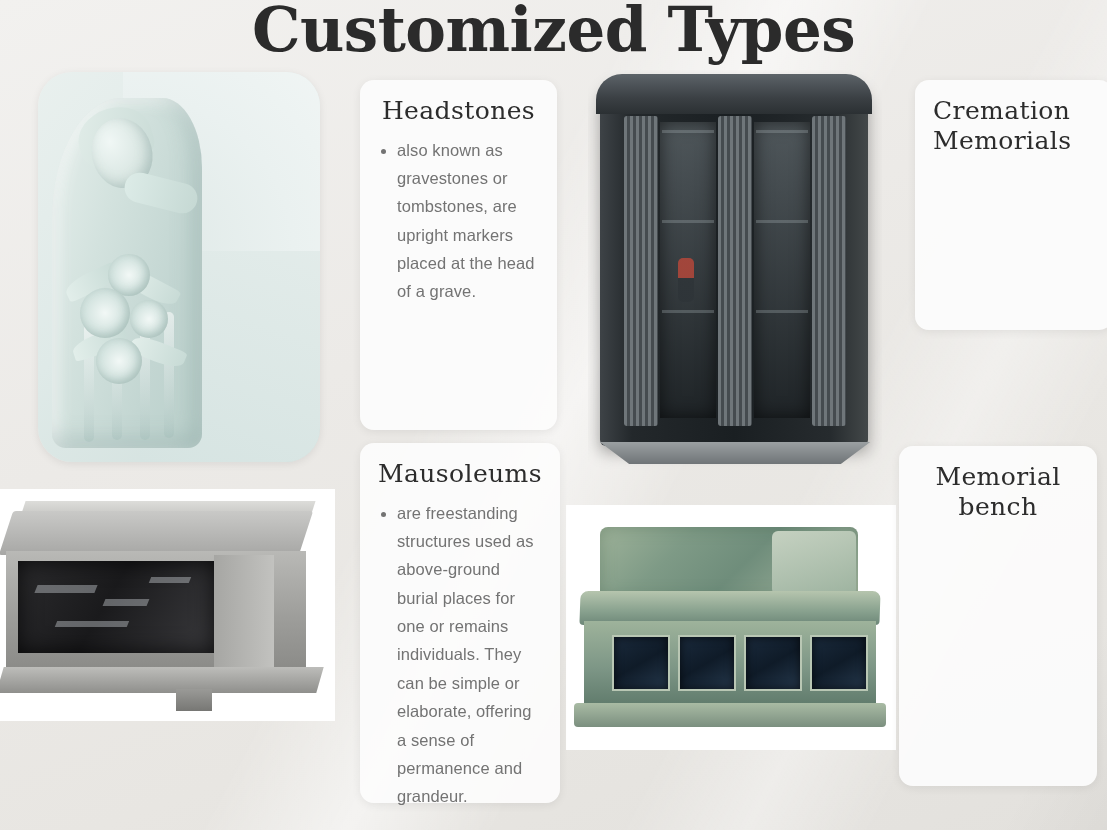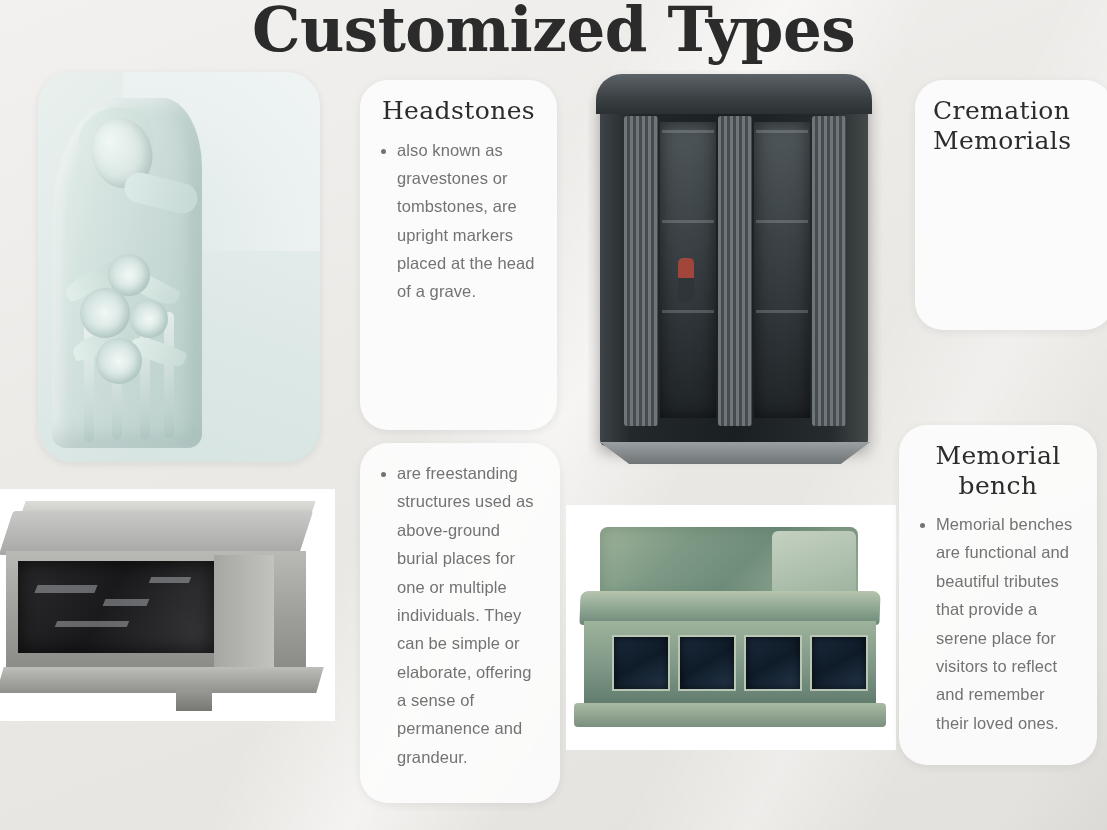--- a/index.html
+++ b/index.html
@@ -37,21 +37,21 @@
     font-size: 61px;
     letter-spacing: -0.5px;
     color: #2b2b2b;
     line-height: 1.05;
     z-index: 5;
   }
 
   .card {
     position: absolute;
     background: rgba(252,252,252,0.93);
-    border-radius: 28px;
+    border-radius: 14px;
     box-shadow: 0 2px 10px rgba(0,0,0,0.07);
     padding: 16px 18px 18px 18px;
     z-index: 4;
   }
   .card h2 {
     margin: 0 0 10px 0;
     font-family: "DejaVu Serif", serif;
     font-weight: 400;
     font-size: 25px;
     color: #2c2c2c;
@@ -68,21 +68,21 @@
     line-height: 1.72;
     color: #737373;
     letter-spacing: 0.1px;
   }
   .card li::marker { font-size: 15px; }
 
   
   #card-headstones { left: 360px; top: 80px;  width: 197px; height: 350px; }
   #card-cremation  { left: 915px; top: 80px;  width: 198px; height: 250px; }
   #card-mausoleums { left: 360px; top: 443px; width: 200px; height: 360px; }
-  #card-bench      { left: 899px; top: 425px; width: 198px; height: 340px; }
+  #card-bench      { left: 899px; top: 446px; width: 198px; height: 340px; }
 
   #card-mausoleums h2, #card-bench h2 { text-align: center; }
   #card-headstones h2 { text-align: center; }
   #card-cremation h2 { text-align: left; }
 
   .photo {
     position: absolute;
     overflow: hidden;
     z-index: 3;
   }
@@ -369,38 +369,36 @@
     <div class="shard s2"></div>
     <div class="shard s3"></div>
     <div class="shard s4"></div>
     <div class="pillar-r"></div>
     <div class="plinth"></div>
     <div class="foot"></div>
     <span class="sr">granite-mausoleum-photo</span>
   </div>
 
   <div class="card" id="card-mausoleums">
+    <h2>Mausoleums</h2>
     <ul>
-      <li> are freestanding structures used as above-ground burial places for one or multiple individuals. They can be simple or elaborate, offering a sense of permanence and grandeur.</li>
+      <li> are freestanding structures used as above-ground burial places for one or remains individuals. They can be simple or elaborate, offering a sense of permanence and grandeur.</li>
     </ul>
   </div>
 
   <div class="photo" id="photo-bench">
     <div class="backrest"></div>
     <div class="backrest-hi"></div>
     <div class="seat"></div>
     <div class="front"></div>
     <div class="niche n1"></div>
     <div class="niche n2"></div>
     <div class="niche n3"></div>
     <div class="niche n4"></div>
     <div class="base"></div>
     <span class="sr">green-granite-memorial-bench-photo</span>
   </div>
 
   <div class="card" id="card-bench">
     <h2>Memorial bench</h2>
-    <ul>
-      <li>Memorial benches are functional and beautiful tributes that provide a serene place for visitors to reflect and remember their loved ones.</li>
-    </ul>
   </div>
 
 </div>
 
 </body></html>

